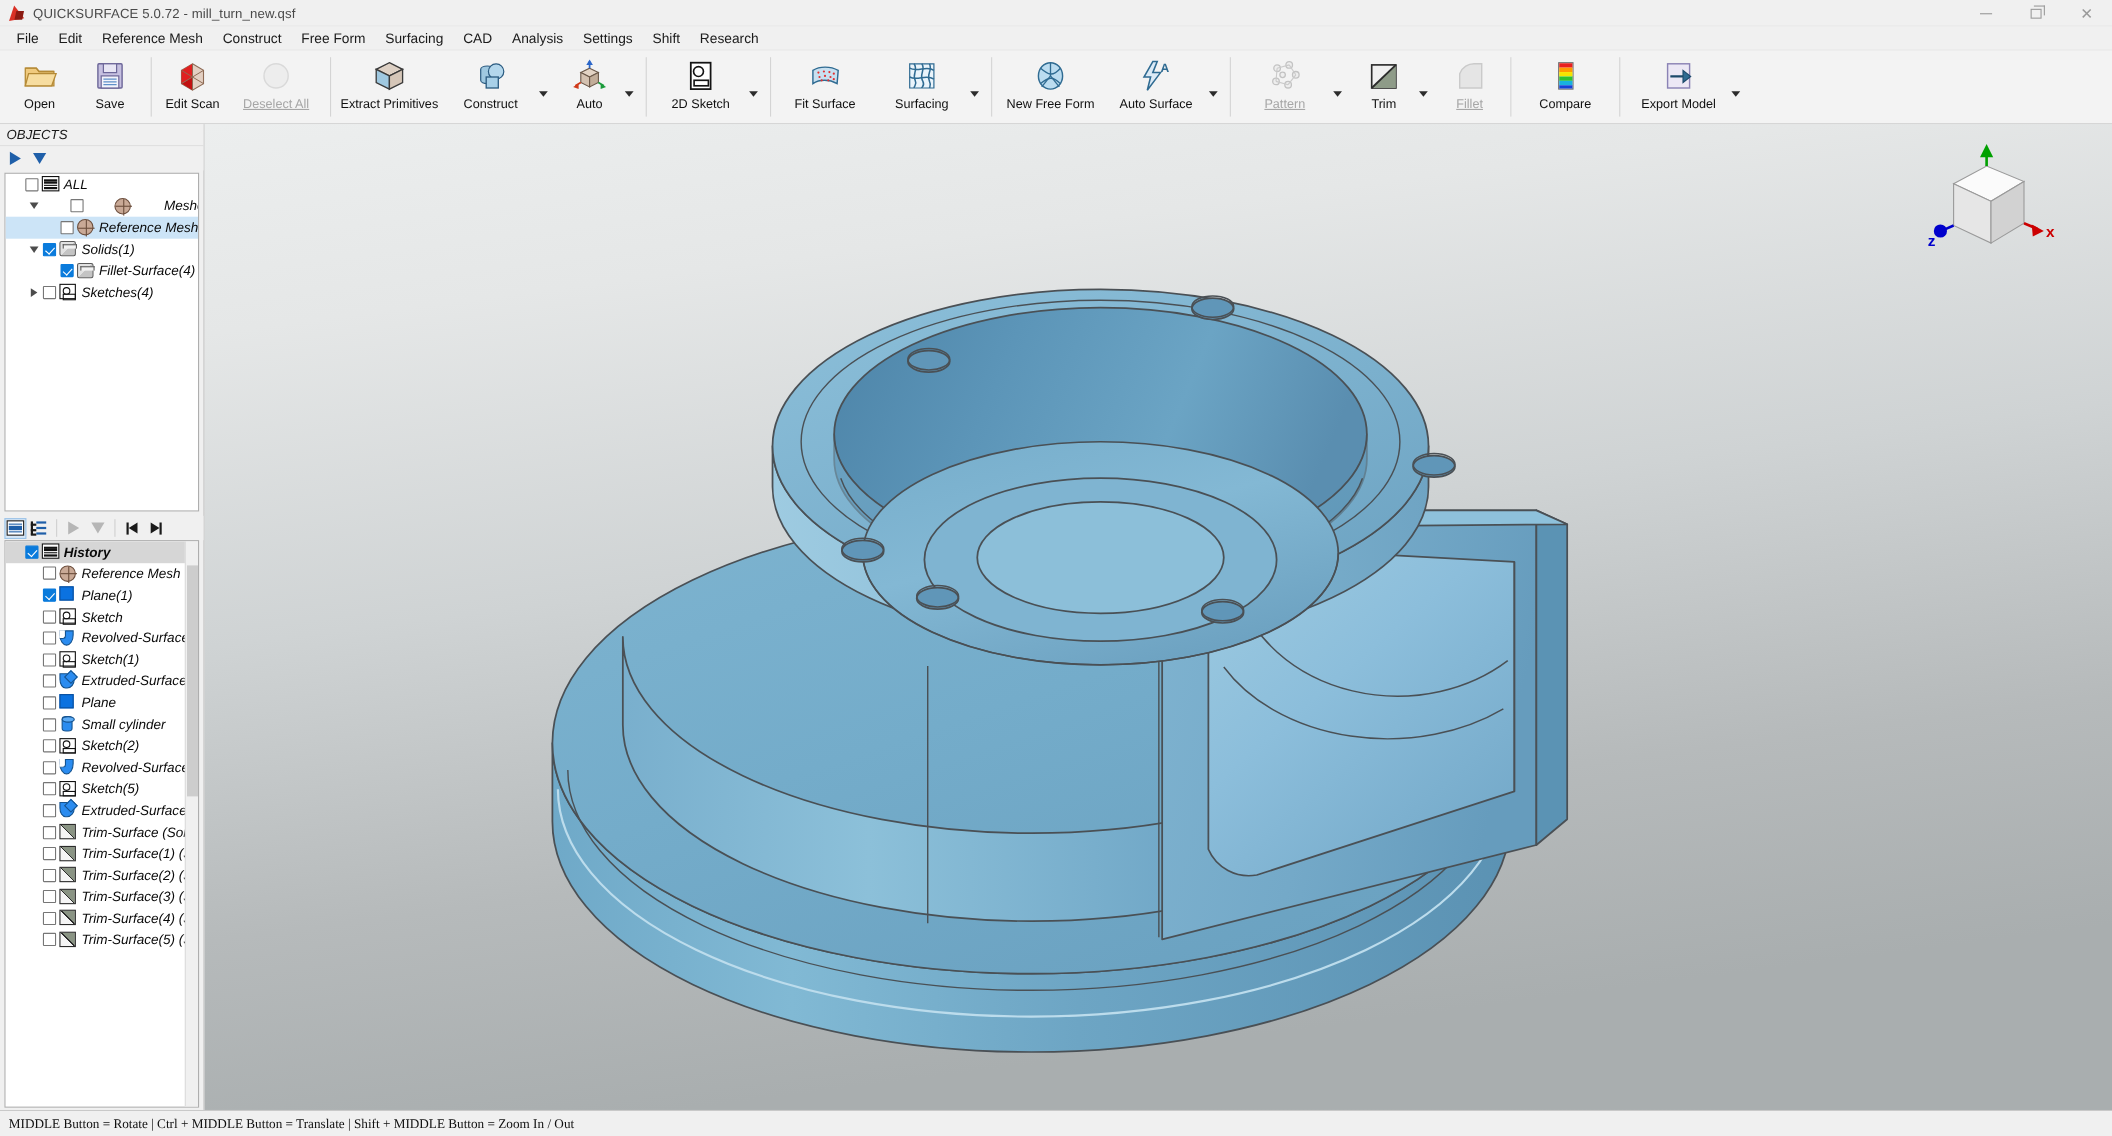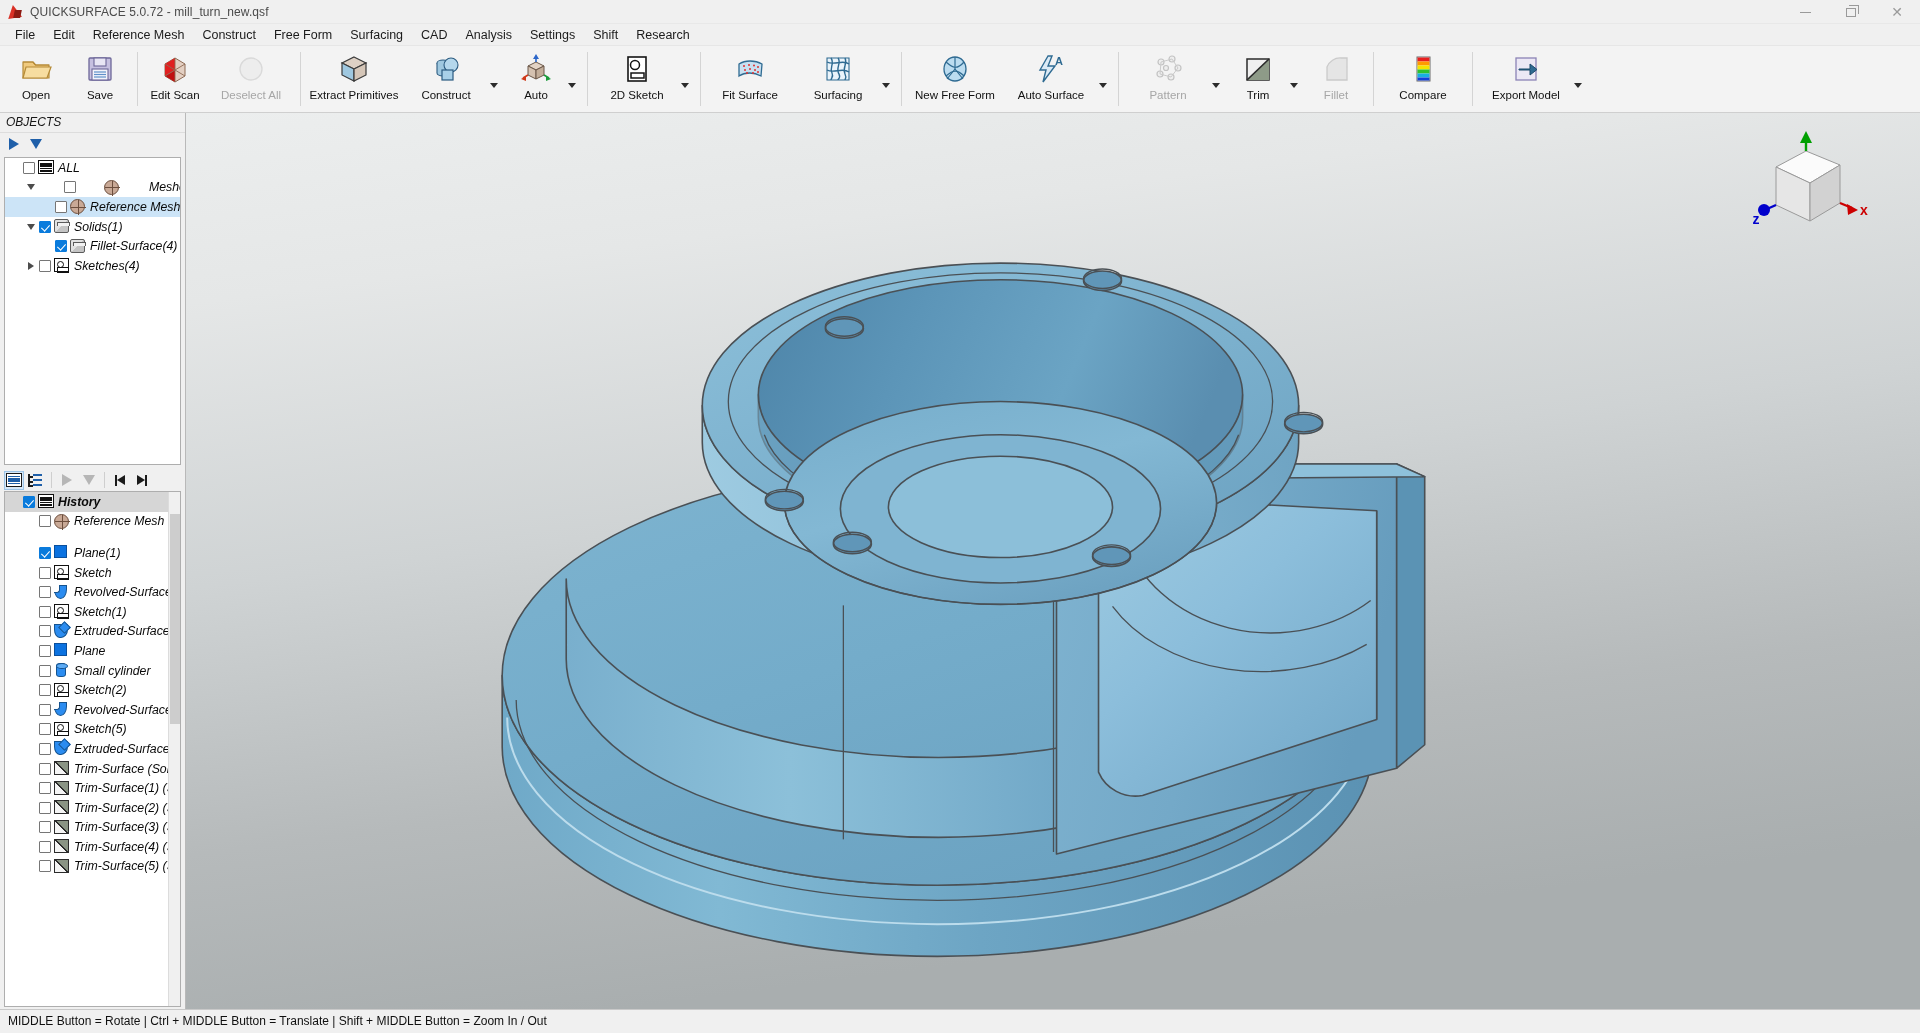--- a/index.html
+++ b/index.html
@@ -108,21 +108,21 @@
     display: flex; align-items: center; justify-content: center;
     margin-bottom: 4px;
   }
   .tb-lbl {
     font-size: 11.5px;
     color: #101010;
     text-align: center;
     line-height: 1.1;
     white-space: nowrap;
   }
-  .tb-btn.disabled .tb-lbl { color: #a6a6a6; }
+  .tb-btn.disabled .tb-lbl { color: #a6a6a6; text-decoration: underline; }
   .tb-btn.disabled .tb-ico { opacity: 0.45; filter: grayscale(1); }
 
   
   .body-wrap {
     display: flex;
     height: calc(1033px - 24px - 22px - 68px - 23px);
   }
 
   
   .left-panel {
@@ -327,20 +327,21 @@
   }
   .status-bar {
     height: 23px;
     background: #f0f0f0;
     border-top: 1px solid #c9c9c9;
     display: flex;
     align-items: center;
     padding-left: 8px;
     font-size: 12px;
     color: #101010;
+    font-family: Liberation Serif, serif;
   }
 </style>
 </head>
 <body>
 
 <div class="titlebar">
   <span class="app-icon">
     <span class="q-red"></span>
       <span class="q-dark"></span>
   </span>
@@ -747,21 +748,21 @@
           <span>History</span>
         </div>
         <div class="tree-row" style="padding-left: 18px;">
           <span class="tw"></span>
           <span class="cb"></span>
           <span class="ic">
             <span class="ic-mesh" style="position: absolute; left: 0px; top: 0px;"></span>
           </span>
           <span>Reference Mesh</span>
         </div>
-        <div class="tree-row" style="padding-left: 18px; margin-top: 12px;">
+        <div class="tree-row" style="padding-left: 18px;">
           <span class="tw"></span>
           <span class="cb on"></span>
           <span class="ic">
             <span class="ic-plane" style="position: absolute; left: 0px; top: 0px;"></span>
           </span>
           <span>Plane(1)</span>
         </div>
         <div class="tree-row" style="padding-left: 18px; align-items: center;">
           <span class="tw"></span>
           <span class="cb"></span>

